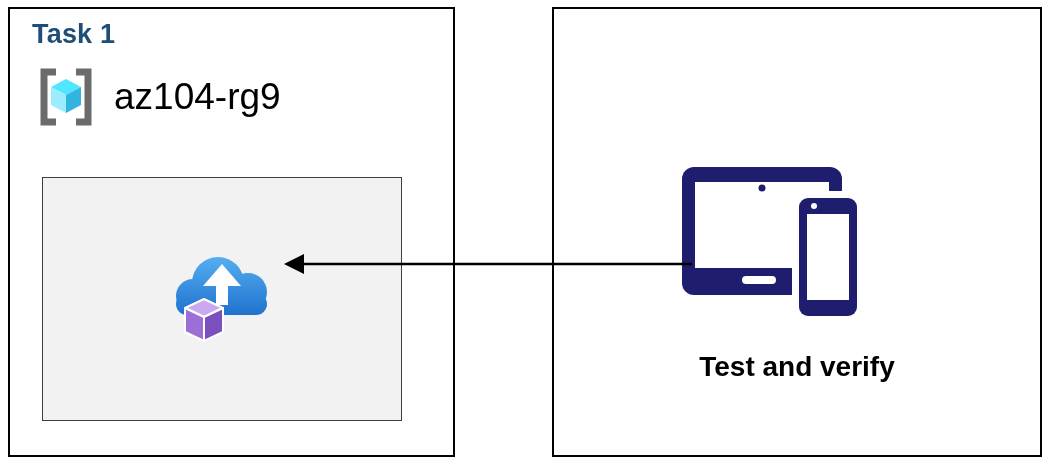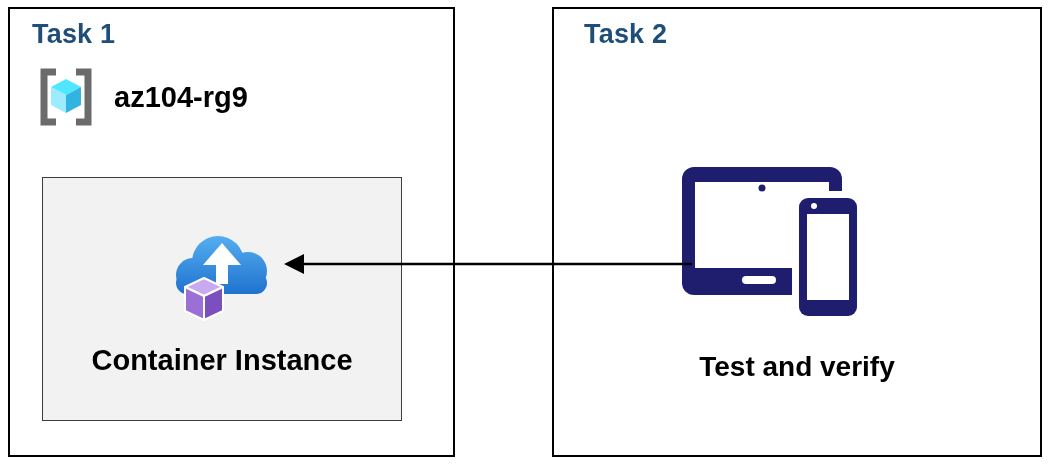--- a/index.html
+++ b/index.html
@@ -33,22 +33,22 @@
   #panel-task2 .task-title { left: 30px; }
   .rg-row {
     position: absolute;
     left: 24px;
     top: 56px;
     display: flex;
     align-items: center;
     gap: 16px;
   }
   .rg-label {
-    font-size: 29px;
-    font-weight: 700;
+    font-size: 37px;
+    font-weight: 400;
     color: #000000;
   }
   .container-box {
     position: absolute;
     left: 32px;
     top: 168px;
     width: 360px;
     height: 244px;
     background: #F2F2F2;
     border: 1.5px solid #3d3d3d;
@@ -125,26 +125,24 @@
           <rect x="16" y="50" width="91" height="22" rx="11"></rect>
         </g>
         <polygon points="62,21 81,43 43,43" fill="#ffffff"></polygon>
         <rect x="56" y="41" width="12" height="21" fill="#ffffff"></rect>
         <g stroke="#ffffff" stroke-width="2" stroke-linejoin="round">
           <polygon points="44,56 63,65 44,74 25,65" fill="#C9A9F0"></polygon>
           <polygon points="25,65 25,89 44,98 44,74" fill="#9B6FD6"></polygon>
           <polygon points="63,65 63,89 44,98 44,74" fill="#7C4FBE"></polygon>
         </g>
       </svg>
-      <div class="container-label">Container Instance</div>
     </div>
   </div>
 
   <div class="panel" id="panel-task2">
-    <div class="task-title">Task 2</div>
 
     <div class="devices-wrap">
       <svg width="205" height="182" viewBox="0 0 205 182">
 
         <rect x="2" y="12" width="160" height="128" rx="12" fill="#1F1D6E"></rect>
         <rect x="15" y="27" width="134" height="86" fill="#ffffff"></rect>
         <circle cx="82" cy="33" r="3.5" fill="#1F1D6E"></circle>
         <rect x="62" y="121" width="34" height="8" rx="4" fill="#ffffff"></rect>
 
         <rect x="112" y="36" width="72" height="132" rx="12" fill="#ffffff"></rect>

